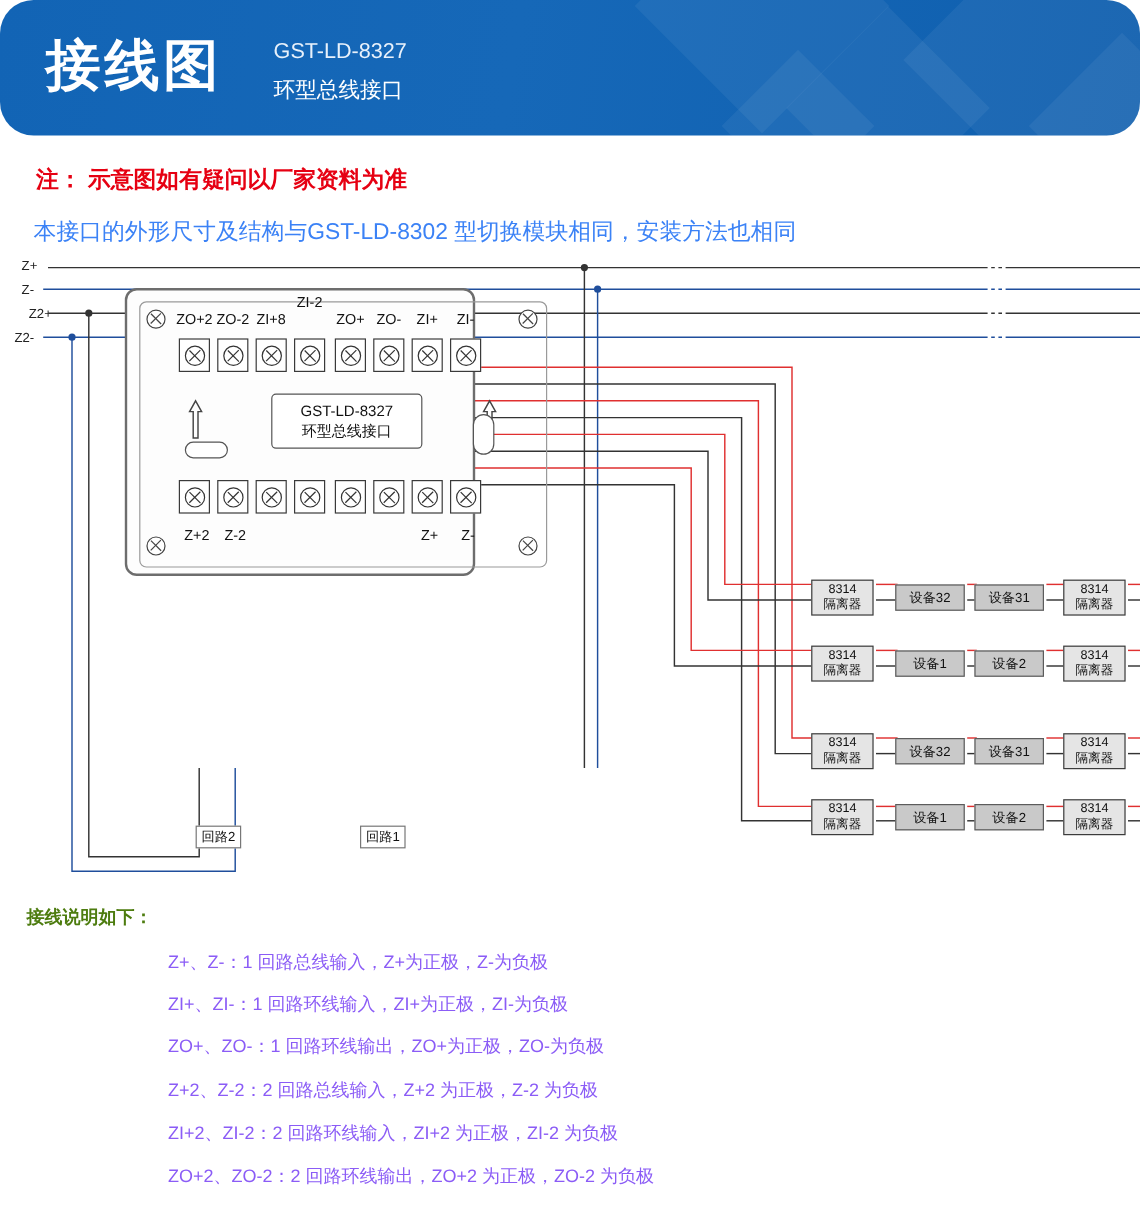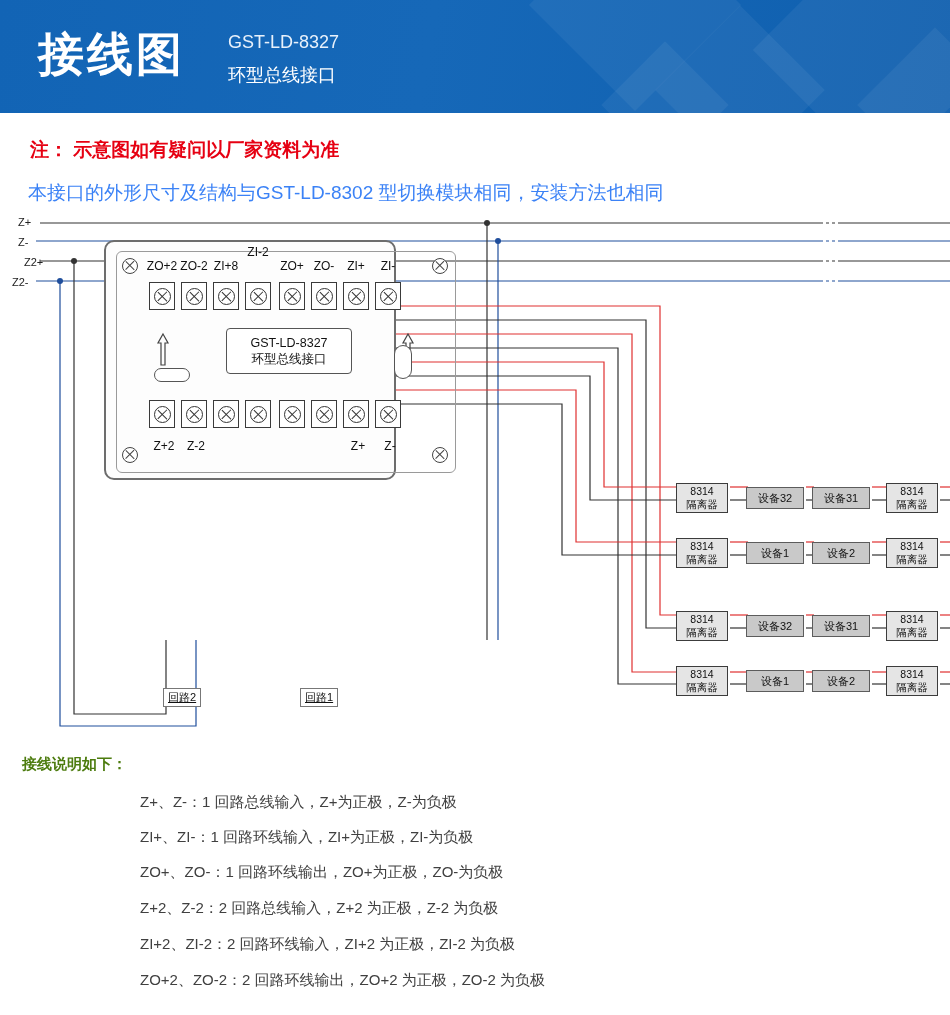--- a/index.html
+++ b/index.html
@@ -10,20 +10,21 @@
     font-family:"Liberation Sans","DejaVu Sans",sans-serif;
     color:#1a1a1a;
     overflow:hidden;
   }
 
   
   .banner {
     position:absolute; left:0; top:0; width:950px; height:113px;
     background:linear-gradient(100deg,#1264b5 0%,#1668b8 45%,#0f5fae 100%);
     overflow:hidden;
+    border-radius:28px;
   }
   .banner .facet {
     position:absolute; background:rgba(255,255,255,0.055);
     transform:rotate(45deg);
   }
   .f1 { left:560px; top:-70px; width:150px; height:150px; }
   .f2 { left:680px; top:30px; width:120px; height:120px; background:rgba(255,255,255,0.04); }
   .f3 { left:790px; top:-40px; width:180px; height:180px; background:rgba(0,0,0,0.05); }
   .f4 { left:880px; top:50px; width:110px; height:110px; background:rgba(255,255,255,0.05); }
   .f5 { left:620px; top:60px; width:90px; height:90px; background:rgba(0,0,0,0.04); }
@@ -107,21 +108,21 @@
 
   .arrow-up {
     position:absolute; width:14px; height:34px;
   }
   .pill {
     position:absolute; border:1px solid #555; border-radius:9px; background:#fff;
   }
 
   .loop-tag {
     position:absolute; font-size:11px; color:#111;
-    border:1px solid #777; background:#fff; padding:1px 4px;text-decoration:underline;
+    border:1px solid #777; background:#fff; padding:1px 4px;
   }
 
   
   .iso {
     position:absolute; width:52px; height:30px;
     border:1px solid #3c3c3c; background:#e5e5e5;
     display:flex; flex-direction:column; align-items:center; justify-content:center;
     font-size:10.5px; line-height:13px; color:#111;
   }
   .dev {
@@ -130,21 +131,21 @@
     display:flex; align-items:center; justify-content:center;
     font-size:11px; color:#111;
   }
 
   
   .legend-title {
     position:absolute; left:22px; top:755px;
     font-size:15px; font-weight:bold; color:#4d7c0f;
   }
   .legend-line {
-    position:absolute; left:140px; font-size:15px; color:#404040;
+    position:absolute; left:140px; font-size:15px; color:#8b5cf6;
   }
 </style>
 </head>
 <body>
 
 <div class="banner">
   <div class="facet f1"></div>
   <div class="facet f2"></div>
   <div class="facet f3"></div>
   <div class="facet f4"></div>

